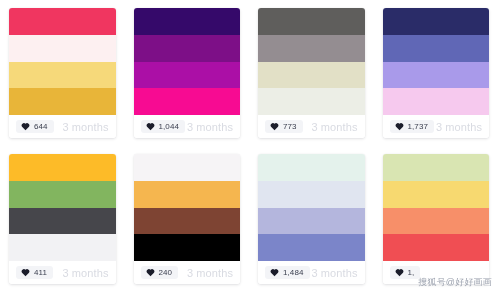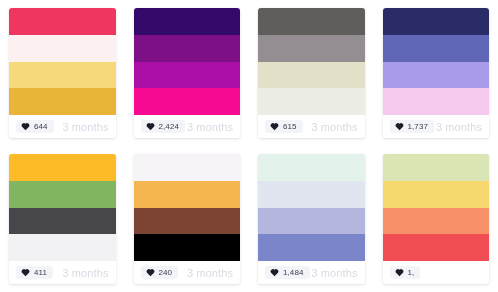--- a/index.html
+++ b/index.html
@@ -142,42 +142,42 @@
           <div class="swatch" style="background: rgb(171, 15, 166);"></div>
           <div class="swatch" style="background: rgb(247, 11, 146);"></div>
         </div>
       <div class="card-footer">
         <div class="like-chip">
           <span class="heart-icon">
             <svg viewBox="0 0 16 16" xmlns="http://www.w3.org/2000/svg" aria-hidden="true">
               <path fill="currentColor" d="M8 14.5 1.8 8.3A4 4 0 0 1 8 3.3a4 4 0 0 1 6.2 5z"></path>
             </svg>
           </span>
-          <span class="like-count">2,424</span>
+          <span class="like-count">1,044</span>
         </div>
         <span class="time-ago">3 months</span>
       </div>
     </div>
   </div>
     <div class="palette-card">
     <div class="card-inner">
       <div class="swatch-stack">
           <div class="swatch" style="background: rgb(95, 94, 92);"></div>
           <div class="swatch" style="background: rgb(148, 141, 145);"></div>
           <div class="swatch" style="background: rgb(226, 224, 198);"></div>
           <div class="swatch" style="background: rgb(236, 238, 230);"></div>
         </div>
       <div class="card-footer">
         <div class="like-chip">
           <span class="heart-icon">
             <svg viewBox="0 0 16 16" xmlns="http://www.w3.org/2000/svg" aria-hidden="true">
               <path fill="currentColor" d="M8 14.5 1.8 8.3A4 4 0 0 1 8 3.3a4 4 0 0 1 6.2 5z"></path>
             </svg>
           </span>
-          <span class="like-count">615</span>
+          <span class="like-count">773</span>
         </div>
         <span class="time-ago">3 months</span>
       </div>
     </div>
   </div>
     <div class="palette-card">
     <div class="card-inner">
       <div class="swatch-stack">
           <div class="swatch" style="background: rgb(42, 44, 104);"></div>
           <div class="swatch" style="background: rgb(96, 103, 182);"></div>
@@ -273,14 +273,15 @@
           <span class="heart-icon">
             <svg viewBox="0 0 16 16" xmlns="http://www.w3.org/2000/svg" aria-hidden="true">
               <path fill="currentColor" d="M8 14.5 1.8 8.3A4 4 0 0 1 8 3.3a4 4 0 0 1 6.2 5z"></path>
             </svg>
           </span>
           <span class="like-count">1,</span>
         </div>
         <span class="time-ago"></span>
       </div>
     </div>
+  <div class="watermark">搜狐号@好好画画</div>
     </div>
   </div>
 
 </body></html>

